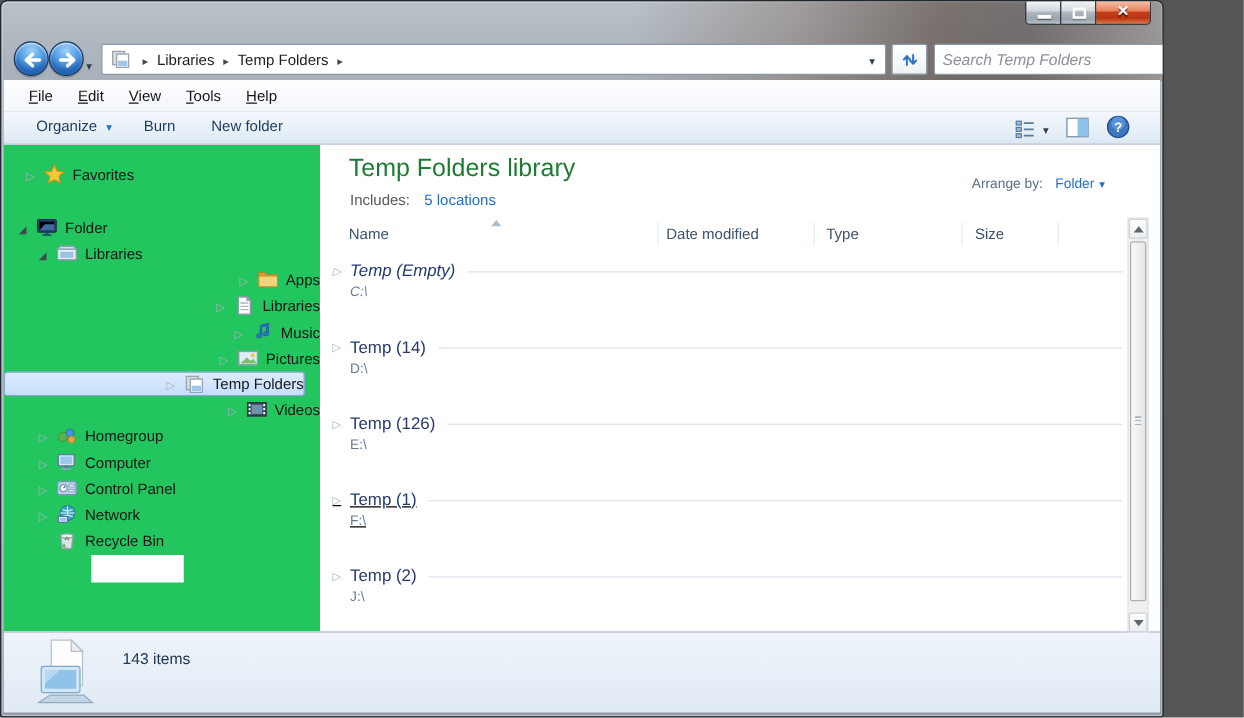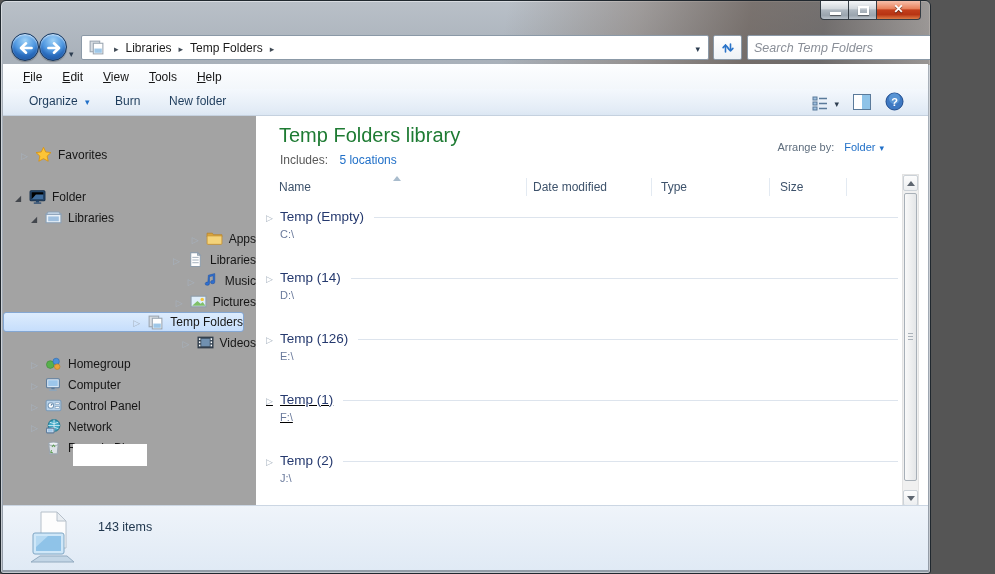--- a/index.html
+++ b/index.html
@@ -79,21 +79,21 @@
   .tb-item { position:absolute; top:5px; }
   .tb-organize { left:26px; } .tb-burn { left:112px; } .tb-newfolder { left:166px; }
   .tb-right { position:absolute; right:24px; top:3px; display:flex; align-items:center; gap:14px; }
   .views-group { display:flex; align-items:center; gap:5px; }
 
   
   .main { position:absolute; top:115px; left:2px; right:2px; bottom:68px; background:#fff;
     display:flex; z-index:2; }
 
   
-  .sidebar { width:253px; background:#a3a3a3; padding-top:28px; position:relative; flex:none; }
+  .sidebar { width:253px; background:#22c55e; padding-top:13px; position:relative; flex:none; }
   .tree-row { height:21px; display:flex; align-items:center; font-size:12px; color:#161616; }
   .tree-spacer { height:21px; }
   .ind-fav { padding-left:18px; } .ind-0 { padding-left:12px; }
   .ind-1 { padding-left:28px; } .ind-2 { padding-left:44px;justify-content:flex-end; }
   .twisty { width:14px; flex:none; line-height:1; }
   .tw-c::before { content:"▷"; font-size:9px; color:#a7b2bf; }
   .tw-e::before { content:"◢"; font-size:8px; color:#43474d; }
   .tw-n::before { content:""; }
   .tree-icon { width:17px; height:17px; margin-right:6px; flex:none; }
   .tree-row.selected { background:linear-gradient(#ddecfd,#c6defc); border:1px solid #84a7d3;
@@ -113,21 +113,21 @@
   .col-header { position:absolute; left:0; right:26px; top:60px; height:22px; font-size:12px; color:#3d526b;text-align:center; }
   .col-label { position:absolute; top:4px; }
   .col-name { left:23px; } .col-date { left:277px; } .col-type { left:405px; } .col-size { left:524px; }
   .sort-arrow { position:absolute; left:137px; top:0; width:0; height:0;
     border-left:4px solid transparent; border-right:4px solid transparent;
     border-bottom:5px solid #a9bccd; }
   .col-sep { position:absolute; top:2px; width:1px; height:18px; background:#e3eaf2; }
   .sep-1 { left:270px; } .sep-2 { left:395px; } .sep-3 { left:513px; } .sep-4 { left:590px; }
 
   .group { position:absolute; left:10px; right:30px; }
-  .g0 { top:92px; } .g1 { top:153px; } .g2 { top:214px; } .g3 { top:275px;text-decoration:underline; } .g4 { top:336px; }
+  .g0 { top:92px;font-style:italic; } .g1 { top:153px; } .g2 { top:214px; } .g3 { top:275px;text-decoration:underline; } .g4 { top:336px; }
   .group-head { display:flex; align-items:center; }
   .group-name { font-size:13.5px; color:#25396e; margin-right:10px; white-space:nowrap; }
   .group-rule { flex:1; border-top:1px solid #dde4ed; margin-top:2px; }
   .group-path { margin-left:14px; margin-top:4px; font-size:11px; color:#69799b; }
 
   
   .scrollbar { position:absolute; right:9px; top:58px; height:333px; width:17px;
     background:#f0f0f0; border:1px solid #e3e3e3; }
   .sb-btn { position:absolute; left:0; right:0; height:16px; background:linear-gradient(#fdfdfd,#eceef0);
     border:1px solid #ccd2d8; border-radius:2px; display:flex; align-items:center; justify-content:center; }

